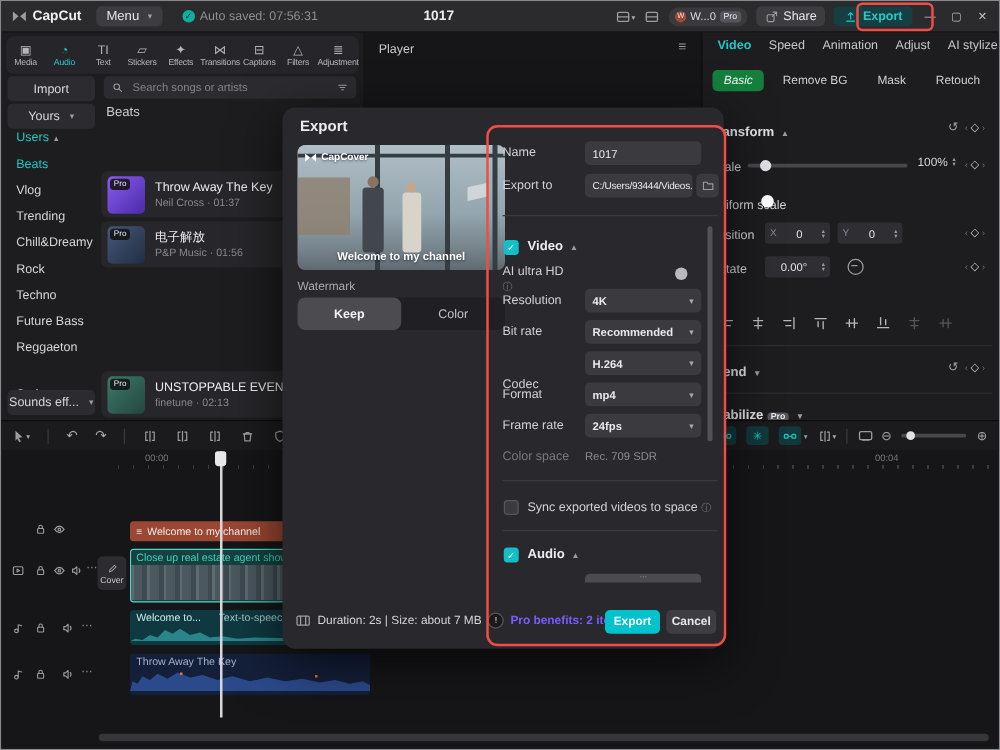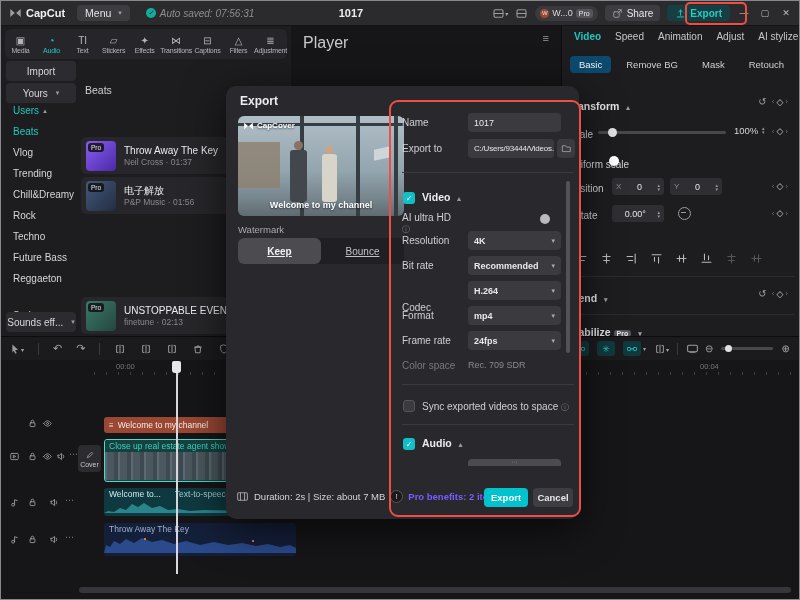--- a/index.html
+++ b/index.html
@@ -6,21 +6,21 @@
   #app{position:relative;width:800px;height:600px;background:#141416;overflow:hidden;
        font-family:"Liberation Sans",sans-serif;color:#d8d8dc;border:1px solid #85888c;box-sizing:border-box;}
   .abs{position:absolute;}
   .row{display:flex;align-items:center;}
   svg.i{display:inline-block;vertical-align:middle;stroke:#9b9ba0;fill:none;stroke-width:1.3;stroke-linecap:round;stroke-linejoin:round;}
   svg.i.fill{fill:#9b9ba0;stroke:none;}
   
   #titlebar{left:0;top:0;width:100%;height:24px;background:#2b2b2e;display:flex;align-items:center;}
   .logo-txt{font-size:11px;font-weight:bold;color:#f0f0f2;margin-left:4px;}
   .menu-btn{background:#3d3d41;border-radius:4px;font-size:10.5px;color:#e4e4e8;padding:2px 8px;margin-left:12px;}
-  .autosave{margin-left:16px;font-size:10px;color:#8e8e93;display:flex;align-items:center;gap:4px;font-style:italic;}
+  .autosave{margin-left:16px;font-size:10px;color:#8e8e93;display:flex;align-items:center;gap:4px;}
   .save-dot{width:10px;height:10px;border-radius:50%;background:#0fae9e;color:#0a2020;font-size:7px;display:flex;align-items:center;justify-content:center;}
   .doc-title{position:absolute;left:310px;width:80px;text-align:center;font-size:11px;font-weight:bold;color:#ececef;}
   .tb-right{position:absolute;right:6px;top:0;height:24px;display:flex;align-items:center;gap:7px;}
   .tb-ic{color:#a9a9ae;font-size:10px;}
   .ws-badge{background:#3a3a3e;border-radius:9px;height:15px;display:flex;align-items:center;gap:3px;padding:0 5px;font-size:9px;color:#d9d9dd;}
   .ws-circle{width:9px;height:9px;border-radius:50%;background:#9a4a35;color:#f4e2da;font-size:6px;display:flex;align-items:center;justify-content:center;}
   .pro-pill{background:#55555b;border-radius:3px;font-size:7px;padding:0 3px;color:#e8e8ec;line-height:9px;}
   .share-btn{background:#3d3d41;border-radius:4px;height:16px;display:flex;align-items:center;gap:4px;padding:0 7px;font-size:10px;color:#e6e6ea;}
   .export-btn-top{background:#173f43;border-radius:4px;height:16px;display:flex;align-items:center;gap:4px;padding:0 8px;font-size:10px;font-weight:bold;color:#24ccc6;}
   .winctl{font-size:9px;color:#bcbcc0;width:14px;text-align:center;}
@@ -46,28 +46,28 @@
   .list-hdr{position:absolute;left:84px;top:58px;font-size:10.5px;color:#cfcfd4;}
   .song{position:absolute;left:80px;width:206px;height:37px;background:#27272b;border-radius:5px;display:flex;align-items:center;padding:0 5px;box-sizing:border-box;gap:8px;}
   .thumb{width:30px;height:30px;border-radius:4px;position:relative;flex:none;}
   .thumb .tp{position:absolute;left:2px;top:2px;background:rgba(16,16,18,.85);border-radius:3px;font-size:6.5px;padding:0 3px;color:#ececf0;line-height:9px;}
   .t0{background:linear-gradient(135deg,#b08a5a,#7a5a3a);} .t1{background:linear-gradient(135deg,#8a5cf0,#4a2aa8);}
   .t2{background:linear-gradient(135deg,#44597a,#222d42);} .t3{background:#0c0c10;}
   .t4{background:linear-gradient(135deg,#6a3546,#321622);} .t5{background:linear-gradient(135deg,#3a7a68,#24463e);}
   .song .ti{font-size:10px;color:#ececf0;line-height:13px;white-space:nowrap;overflow:hidden;}
   .song .me{font-size:8.5px;color:#88888d;line-height:11px;white-space:nowrap;}
   
-  .player-hdr{position:absolute;left:12px;top:8px;font-size:16px;color:#c9c9ce;text-align:center;}
+  .player-hdr{position:absolute;left:12px;top:8px;font-size:10px;color:#c9c9ce;text-align:center;}
   .player-menu{position:absolute;right:12px;top:6px;font-size:11px;color:#9b9ba0;}
   
   .itabs{position:absolute;left:12px;top:5px;display:flex;gap:14px;font-size:10px;color:#c6c6cb;}
   .itabs .active{color:#1fc7c4;font-weight:bold;}
   .subtabs{position:absolute;left:8px;top:30px;width:224px;display:flex;gap:6px;}
   .subtab{flex:none;font-size:9.5px;color:#cfcfd4;padding:3px 9px;border-radius:4px;}
-  .subtab.active{background:#0c4a6e;color:#f0f0f3;}
+  .subtab.active{background:#15803d;color:#f0f0f3;font-style:italic;}
   .sec-label{font-size:10.5px;font-weight:bold;color:#e2e2e6;}
   .ctl-right{position:absolute;right:8px;display:flex;align-items:center;gap:5px;}
   .reset{font-size:10px;color:#9b9ba0;}
   .kf{display:flex;align-items:center;gap:2px;font-size:8px;color:#6c6c71;}
   .kf .d{font-size:9px;color:#c8c8cd;}
   .slider-track{position:absolute;height:3px;background:#47474c;border-radius:2px;}
   .slider-thumb{position:absolute;width:9px;height:9px;border-radius:50%;background:#e2e2e6;top:-3px;}
   .toggle{width:25px;height:13px;border-radius:7px;position:relative;}
   .toggle .kn{position:absolute;top:1.5px;width:10px;height:10px;border-radius:50%;background:#fff;}
   .toggle.on{background:#12b5b8;} .toggle.on .kn{right:2px;}
@@ -111,21 +111,21 @@
   .bldg{position:absolute;left:0;top:26px;width:42px;height:46px;background:#8d7f6e;opacity:.8;}
   .man{position:absolute;left:52px;top:34px;width:17px;height:52px;background:#42474d;border-radius:3px;}
   .man::before{content:"";position:absolute;left:4px;top:-9px;width:9px;height:9px;border-radius:50%;background:#8a7260;}
   .woman{position:absolute;left:84px;top:38px;width:15px;height:48px;background:#d9d4c9;border-radius:3px;}
   .woman::before{content:"";position:absolute;left:3px;top:-8px;width:8px;height:8px;border-radius:50%;background:#c7a687;}
   .laptop{position:absolute;left:136px;top:32px;width:16px;height:11px;background:#cfd6da;transform:skewY(-12deg);}
   .pv-caption{position:absolute;left:0;right:0;bottom:6px;text-align:center;font-size:9px;font-weight:bold;color:#fff;text-shadow:0 1px 2px rgba(0,0,0,.6);}
   .pv-wm{position:absolute;left:5px;top:5px;display:flex;align-items:center;gap:3px;color:#fff;font-size:8px;font-weight:bold;text-shadow:0 1px 2px rgba(0,0,0,.5);}
   .wm-label{position:absolute;left:12px;top:138px;font-size:9.5px;color:#a9a9ae;}
   .seg{position:absolute;left:12px;top:152px;width:166px;height:26px;background:#202024;border-radius:6px;display:flex;}
-  .seg div{flex:1;display:flex;align-items:center;justify-content:center;font-size:10px;border-radius:6px;color:#c2c2c7;text-decoration:underline;}
+  .seg div{flex:1;display:flex;align-items:center;justify-content:center;font-size:10px;border-radius:6px;color:#c2c2c7;}
   .seg .sel{background:#4b4b50;color:#f2f2f5;font-weight:bold;}
   .f-label{position:absolute;left:176px;font-size:10px;color:#cfcfd4;}
   .f-input{position:absolute;left:242px;width:93px;height:19px;background:#3a3a3f;border-radius:4px;
            display:flex;align-items:center;padding:0 6px;box-sizing:border-box;font-size:9px;color:#e8e8ec;}
   .f-sel{justify-content:space-between;}
   .f-sel .cv{font-size:7px;color:#a9a9ae;}
   .dlg-div{position:absolute;left:176px;width:172px;height:1px;background:#3a3a3e;}
   .chk{position:absolute;left:177px;width:12px;height:12px;border-radius:3px;display:flex;align-items:center;justify-content:center;font-size:8px;}
   .chk.on{background:#12bfc6;color:#fff;}
   .chk.off{background:#3a3a3f;border:1px solid #55555a;box-sizing:border-box;}
@@ -351,20 +351,29 @@
         <span>Reggaeton</span>
       </div>
     <div class="nav-item" style="top:284px;padding-left:7px">
         <span>Sad</span>
       </div>
     <div class="nav-item nav-btn" style="top:286px">
         <span>Sounds eff...</span>
         <span class="nav-cv">▾</span>
       </div>
 
+    <div class="search">
+      <svg class="i" width="10" height="10">
+          <use href="#i-search"></use>
+        </svg>
+      <input placeholder="Search songs or artists" style="">
+      <svg class="i" width="10" height="10">
+          <use href="#i-filter"></use>
+        </svg>
+    </div>
     <div class="list-hdr">Beats</div>
 
     <div class="song" style="top:111px">
       <span class="thumb t1">
           <span class="tp">Pro</span>
         </span>
       <span>
           <div class="ti">Throw Away The Key</div>
           <div class="me">Neil Cross · 01:37</div>
         </span>
@@ -722,21 +731,21 @@
             <use href="#i-capcut"></use>
           </svg>
         <span>CapCover</span>
       </div>
       <div class="pv-caption">Welcome to my channel</div>
     </div>
 
     <div class="wm-label">Watermark</div>
     <div class="seg">
       <div class="sel">Keep</div>
-      <div>Bounce</div>
+      <div>Color</div>
     </div>
 
     
     <span class="f-label" style="top:31px">Name</span>
     <span class="f-input" style="top:27px">
         <span>1017</span>
       </span>
 
     <span class="f-label" style="top:57px">Export to</span>
     <span class="f-input" style="top:53px;width:86px;font-size:8px;letter-spacing:-.2px;white-space:nowrap;overflow:hidden">

